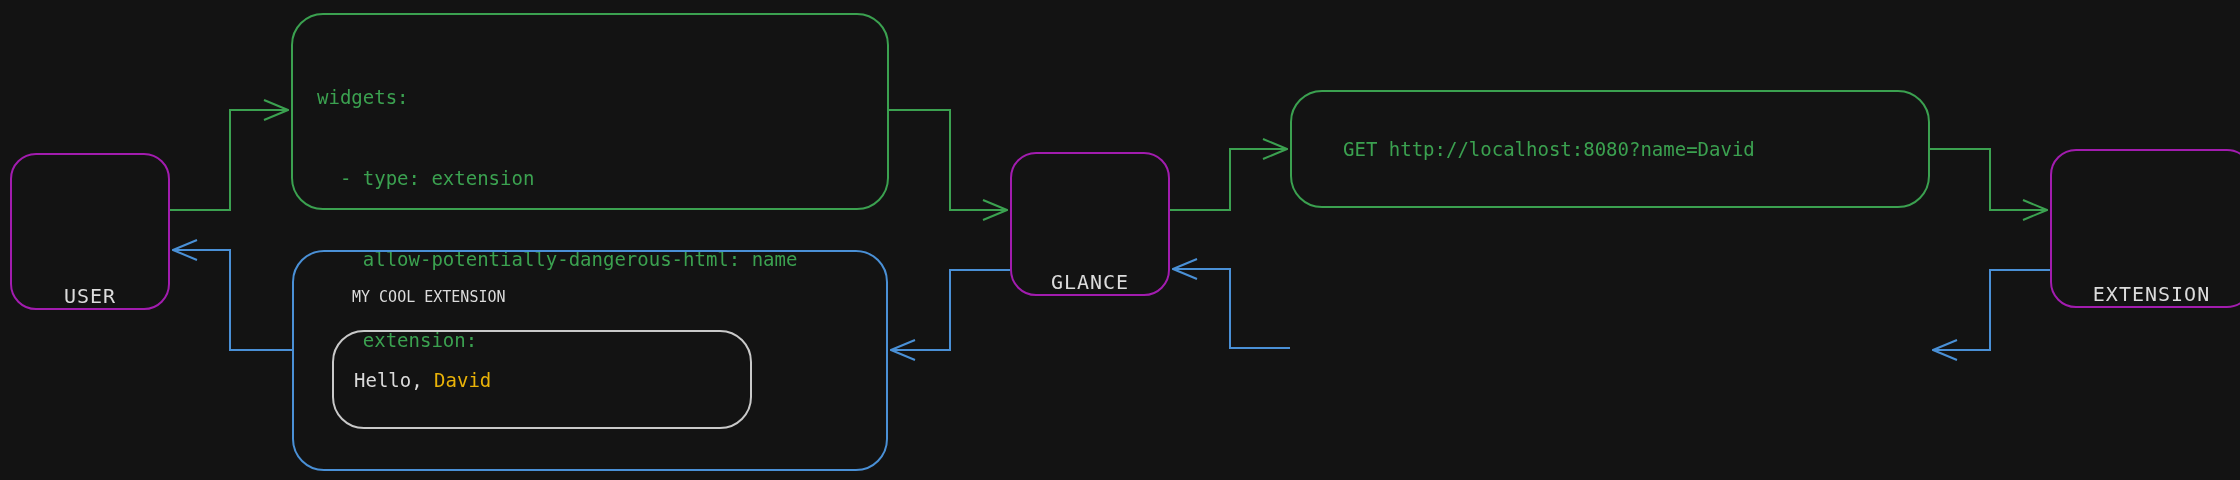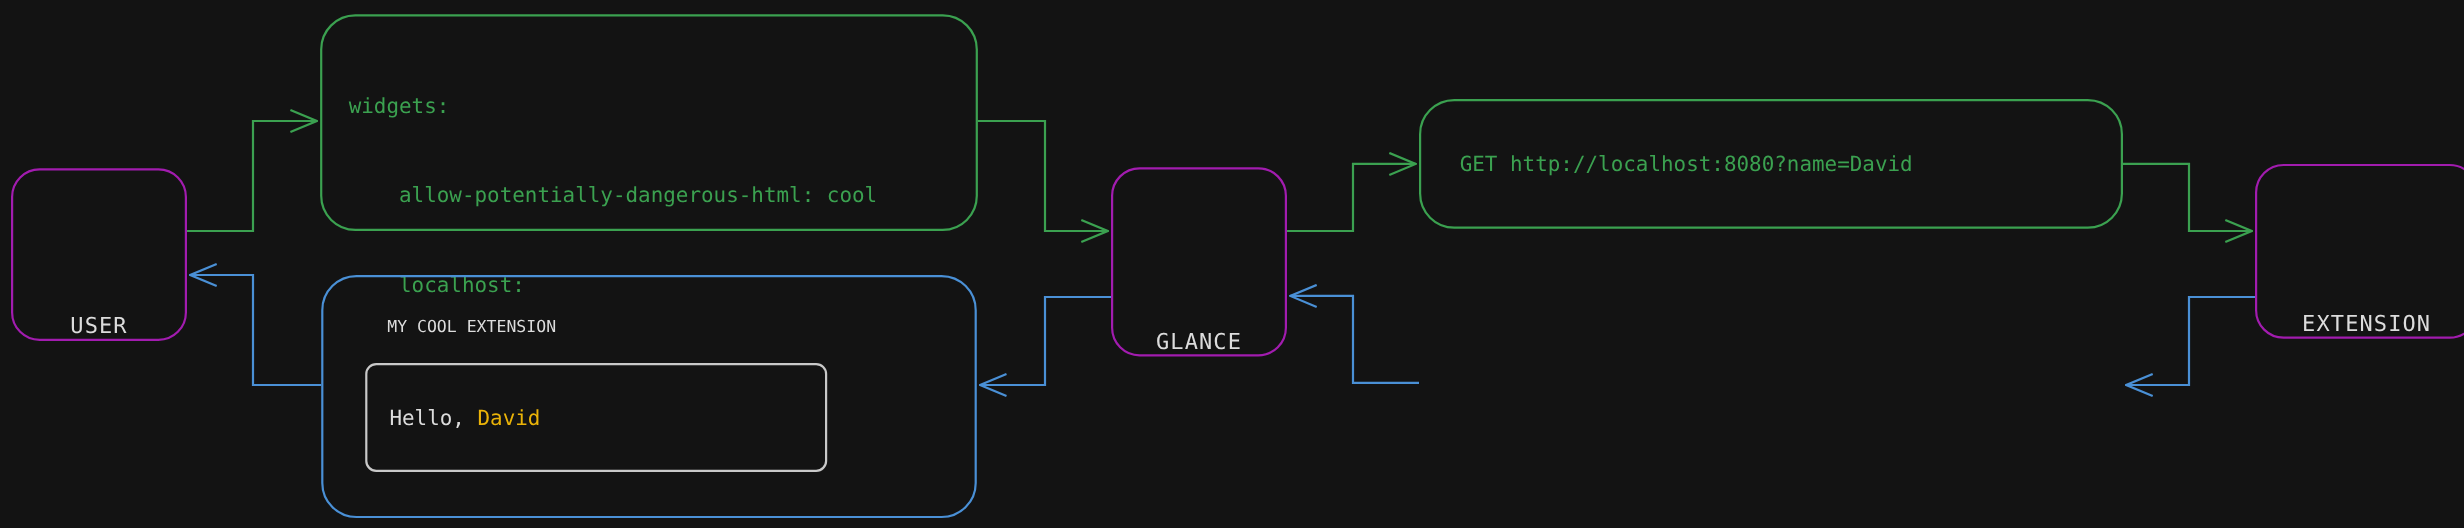--- a/index.html
+++ b/index.html
@@ -42,33 +42,33 @@
   }
   .config-box  { left: 291px; top: 13px;  width: 598px; height: 197px; padding: 15px 0 0 24px; }
   .widget-box  { left: 292px; top: 250px; width: 596px; height: 221px; }
   .widget-title { position: absolute; left: 58px; top: 36px; font-size: 15px; white-space: pre; }
   .widget-inner {
     position: absolute;
     left: 38px; top: 78px;
     width: 420px; height: 99px;
     box-sizing: border-box;
     border: 2px solid #c9c9c9;
-    border-radius: 10px;
+    border-radius: 32px;
     display: flex;
     align-items: center;
     padding-left: 20px;
     font-size: 19px;
     white-space: pre;
   }
-  .glance-node    { left: 1010px; top: 152px; width: 160px; height: 172px; }
+  .glance-node    { left: 1010px; top: 152px; width: 160px; height: 144px; }
   .user-node      { left: 10px;   top: 153px; width: 160px; height: 157px; }
   .extension-node { left: 2050px; top: 149px; width: 203px; height: 159px; }
   .request-box {
     left: 1290px; top: 90px; width: 640px; height: 118px;
-    display: flex; align-items: center; padding-left: 35px;
+    display: flex; align-items: center; padding-left: 51px;
   }
   .response-box { left: 1290px; top: 250px; width: 640px; height: 221px; padding: 43px 0 0 52px; }
 </style>
 </head>
 <body>
 
 <div class="stage">
 
   <svg class="arrows" width="2240" height="480" viewBox="0 0 2240 480">
     <defs>
@@ -88,22 +88,23 @@
     <path d="M1010,270 L950,270 L950,350 L891,350" fill="none" stroke="#4a90d6" stroke-width="2" marker-end="url(#head-blue)"></path>
     <path d="M292,350 L230,350 L230,250 L173,250" fill="none" stroke="#4a90d6" stroke-width="2" marker-end="url(#head-blue)"></path>
   </svg>
 
   <div class="box node user-node">
     <span>USER</span>
   </div>
 
   <div class="box green-box config-box code green-text">
     <div class="code-line">widgets:</div>
-    <div class="code-line">    allow-potentially-dangerous-html: cool</div>
-    <div class="code-line">    localhost:</div>
+    <div class="code-line">  - type: extension</div>
+    <div class="code-line">    allow-potentially-dangerous-html: name</div>
+    <div class="code-line">    extension:</div>
     
   </div>
 
   <div class="box blue-box widget-box">
     <div class="widget-title white-text">MY COOL EXTENSION</div>
     <div class="widget-inner">
       <span class="white-text">Hello, </span><span class="orange-text">David</span>
     </div>
   </div>
 

